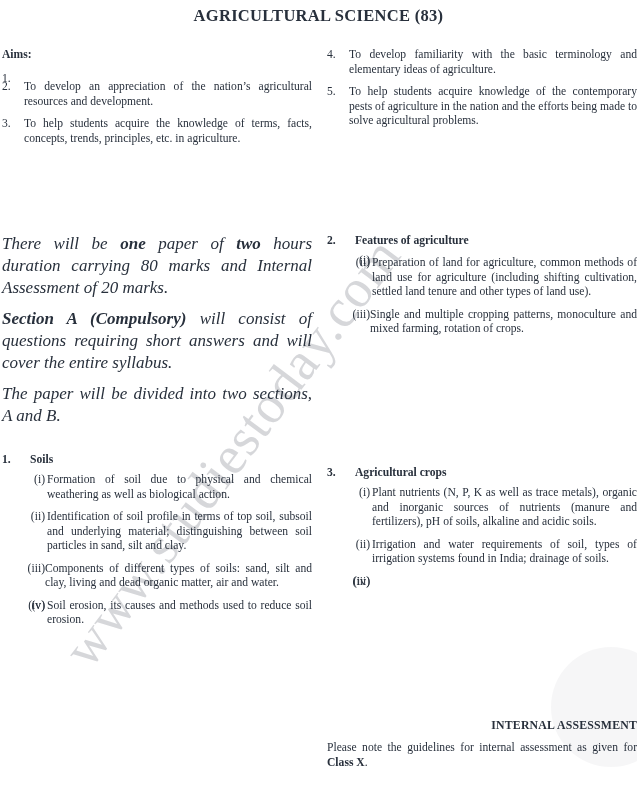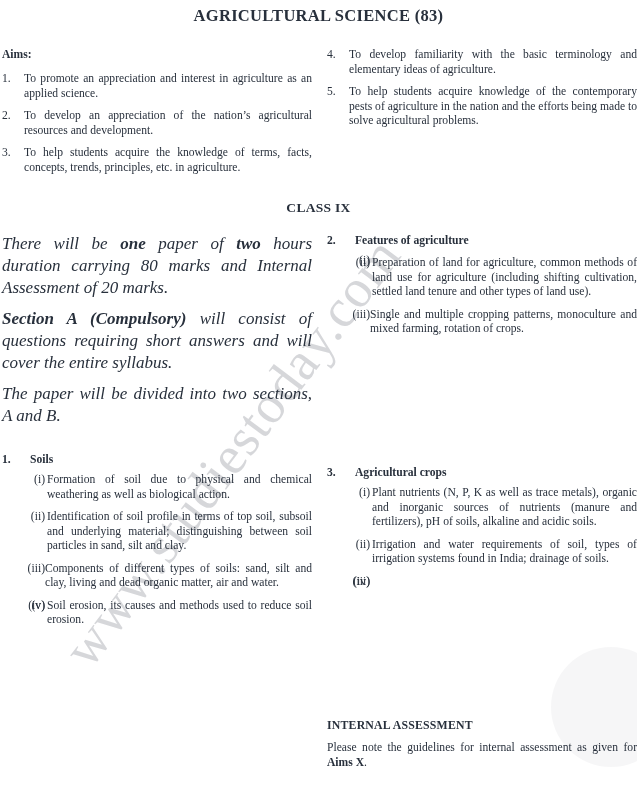--- a/index.html
+++ b/index.html
@@ -158,21 +158,21 @@
     font-style: italic;
     text-align: justify;
     text-justify: inter-word;
     margin-bottom: 9px;
     font-family: Liberation Serif, serif;
   }
   .intro-p b, .intro-p strong { font-weight: bold; font-style: italic; }
 
   .ia-heading {
     width: 310px;
-    text-align: left;
+    text-align: right;
     font-size: 11.8px;
     font-weight: bold;
     line-height: 15px;
     letter-spacing: 0.2px;
   }
   .ia-text {
     font-size: 11.6px;
     line-height: 14.6px;
     text-align: justify;
     text-justify: inter-word;
@@ -195,21 +195,20 @@
 
   <div class="col col-left">
 
     <div class="block" style="top:48px;">
       <div class="aims-label">Aims:</div>
 
       <div style="height:10px;"></div>
 
       <div class="num-item">
         <span class="marker">1.</span>
-        <span class="body">To promote an appreciation and interest in agriculture as an applied science.</span>
       </div>
       <div class="num-item">
         <span class="marker">2.</span>
         <span class="body">To develop an appreciation of the nation’s agricultural resources and development.</span>
       </div>
       <div class="num-item">
         <span class="marker">3.</span>
         <span class="body">To help students acquire the knowledge of terms, facts, concepts, trends, principles, etc. in agriculture.</span>
       </div>
     </div>
@@ -306,21 +305,20 @@
       </div>
       <div class="roman-item">
         <span class="marker">(iv)</span>
       </div>
     </div>
 
     <div class="block" style="top:718px;">
       <div class="ia-heading">INTERNAL ASSESSMENT</div>
       <div style="height:8px;"></div>
       <div class="ia-text">
-        Please note the guidelines for internal assessment as given for <b class="bd">Aims X</b>.
+        Please note the guidelines for internal assessment as given for <b class="bd">Class X</b>.
       </div>
     </div>
 
   </div>
 
-  <div class="class-heading">CLASS IX</div>
 
 </div>
 
 </body></html>

